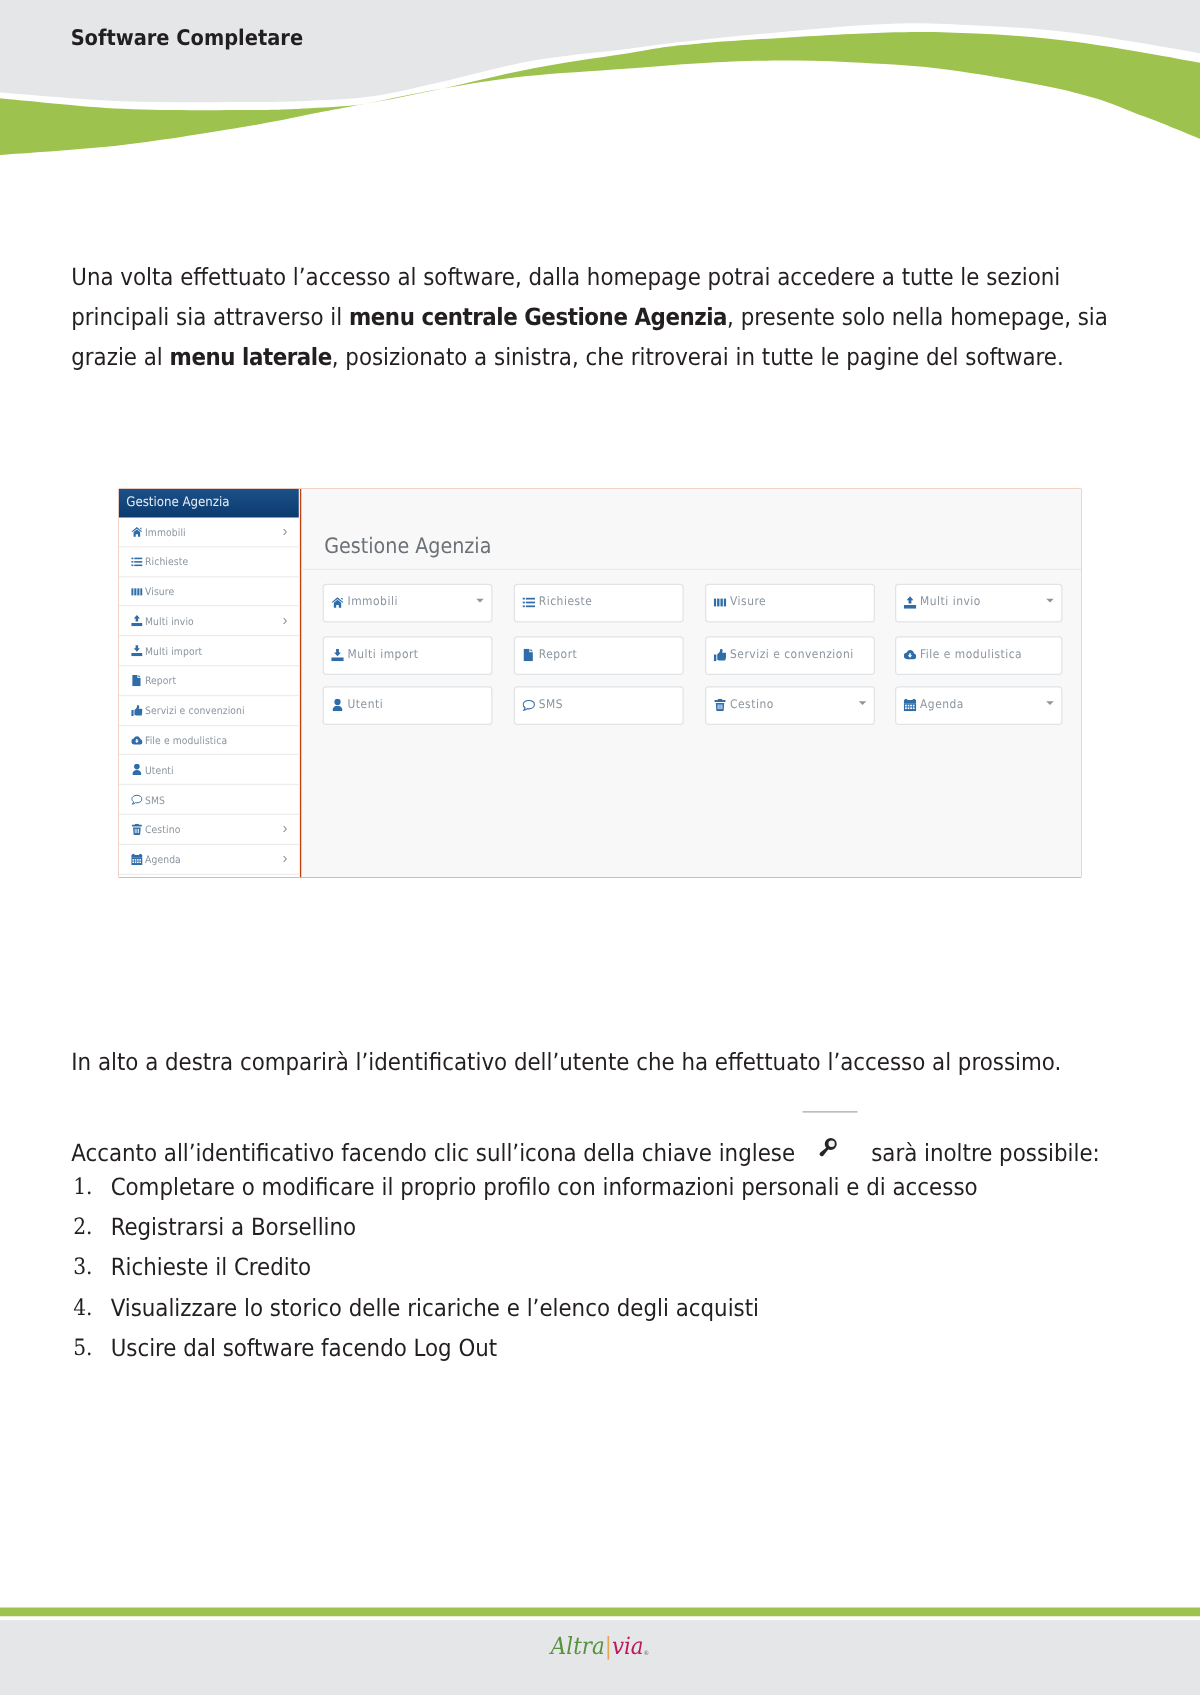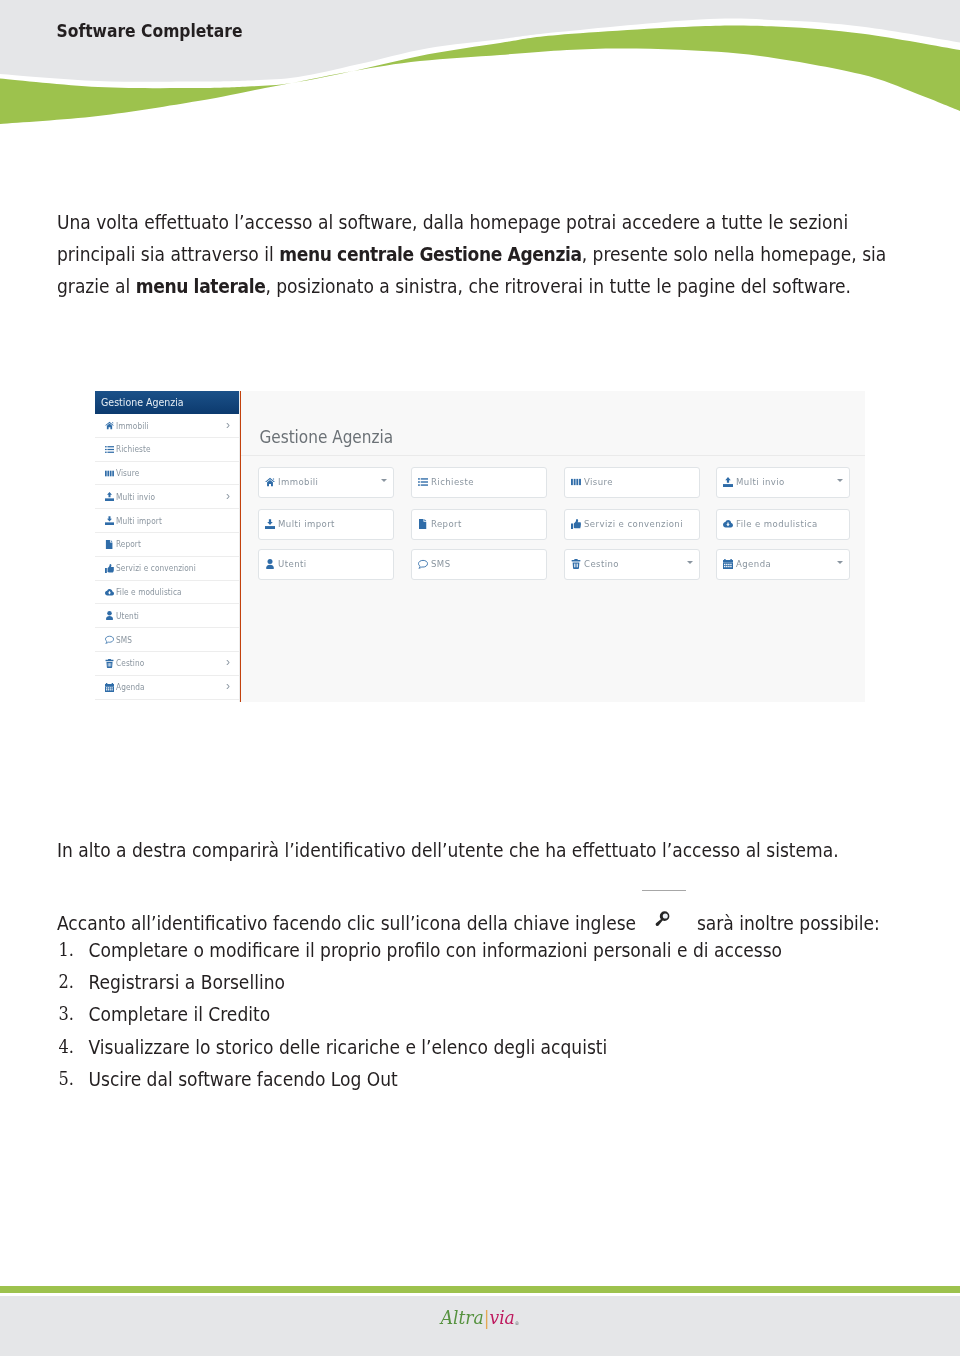--- a/index.html
+++ b/index.html
@@ -398,40 +398,40 @@
                 </g>
               </svg>
             </span>
             <span class="lb">Agenda</span>
             <span class="ca"></span>
           </div>
         </div>
     </div>
   </div>
 
-  <div id="para2">In alto a destra comparirà l’identificativo dell’utente che ha effettuato l’accesso al sistema.</div>
+  <div id="para2">In alto a destra comparirà l’identificativo dell’utente che ha effettuato l’accesso al prossimo.</div>
   <div id="para3"><span>Accanto all’identificativo facendo clic sull’icona della chiave inglese </span><span id="wrenchwrap"><span id="wrenchline"></span><svg width="19" height="19" viewBox="0 0 32 32">
           <g fill="#262626">
             <path d="M18.5 16.2 7.2 25.2c-1.3 1-1.4 2.9-.3 4.1 1.1 1.2 3 1.3 4.2.3l9-11.3z"></path>
             <path d="M21.2 5.6a8.1 8.1 0 1 1 0 16.2 8.1 8.1 0 0 1 0-16.2z"></path>
           </g>
           <path d="M22.4 9.2a4.3 4.3 0 1 1 0 8.6 4.3 4.3 0 0 1 0-8.6z" fill="#eef2f7"></path>
         </svg></span><span> sarà inoltre possibile:</span></div>
   <div id="olist">
       <div class="li">
         <span class="n">1.</span>
         <span class="tx">Completare o modificare il proprio profilo con informazioni personali e di accesso</span>
       </div>
       <div class="li">
         <span class="n">2.</span>
         <span class="tx">Registrarsi a Borsellino</span>
       </div>
       <div class="li">
         <span class="n">3.</span>
-        <span class="tx">Completare il Credito</span>
+        <span class="tx">Richieste il Credito</span>
       </div>
       <div class="li">
         <span class="n">4.</span>
         <span class="tx">Visualizzare lo storico delle ricariche e l’elenco degli acquisti</span>
       </div>
       <div class="li">
         <span class="n">5.</span>
         <span class="tx">Uscire dal software facendo Log Out</span>
       </div>
     </div>

